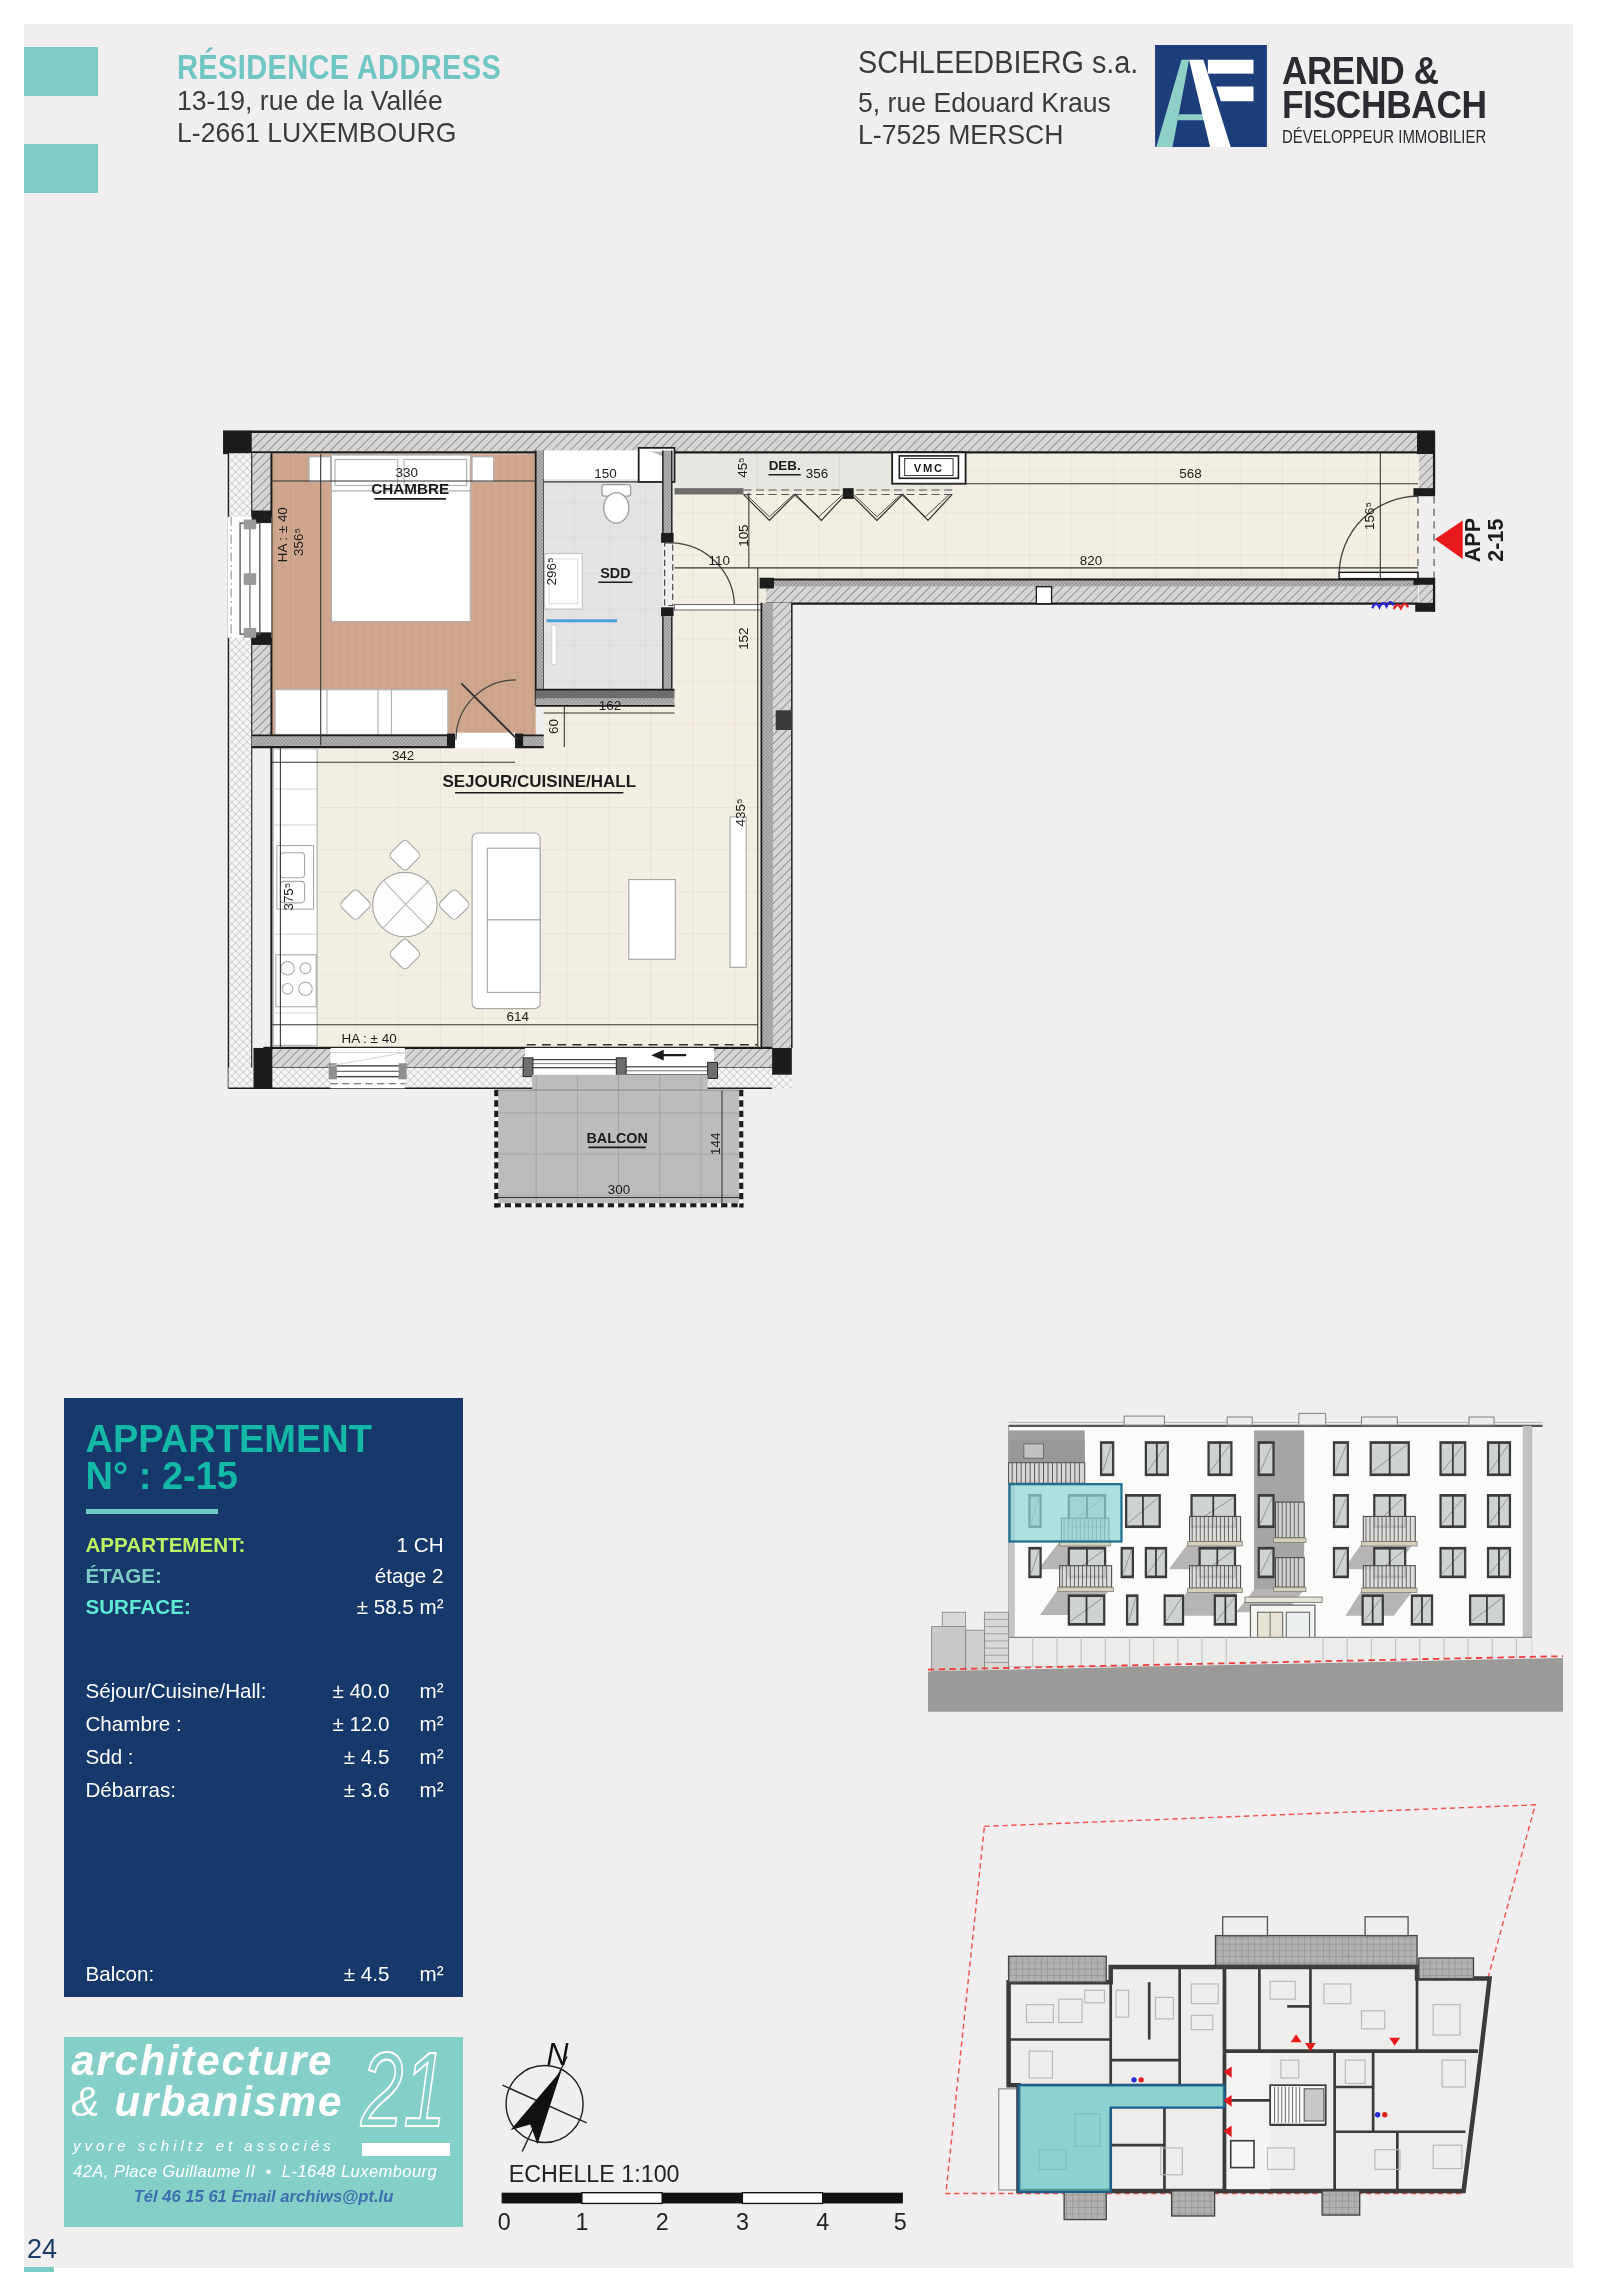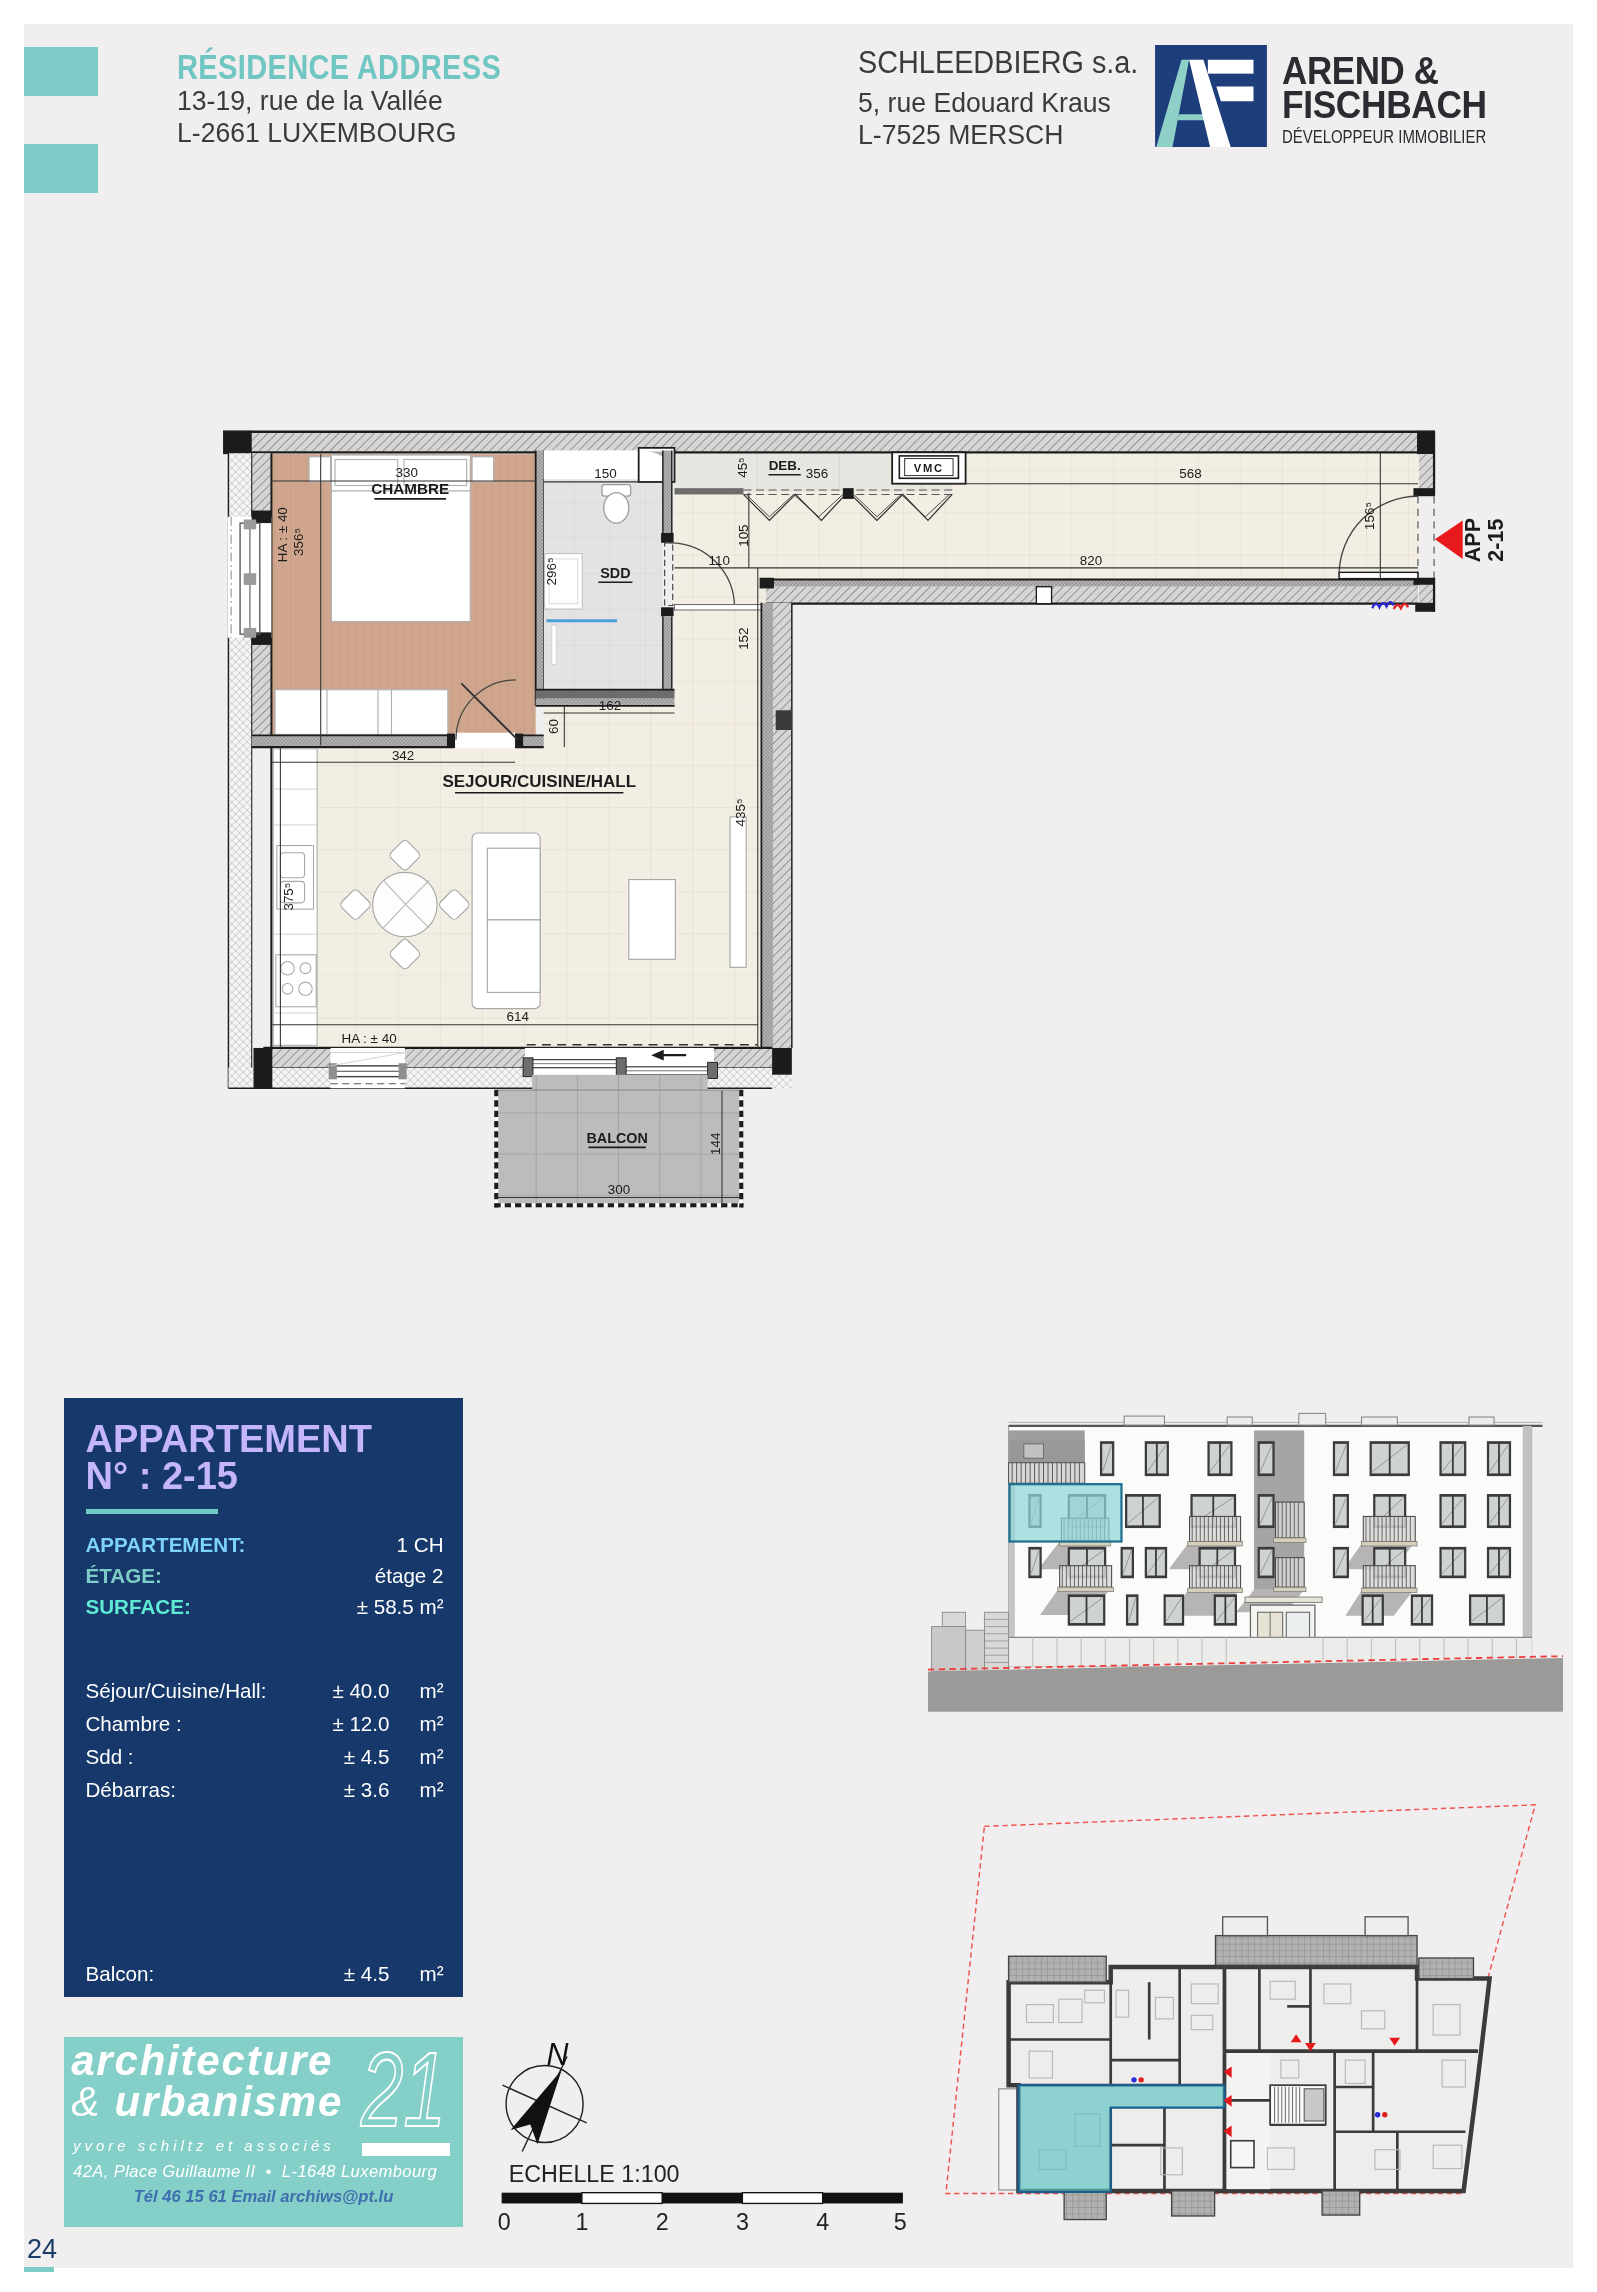--- a/index.html
+++ b/index.html
@@ -35,26 +35,26 @@
     <polygon points="68.5,46.5 110,46.5 110,63 73.5,63" fill="#ffffff"></polygon>
   </svg>
 
   <div class="abs" style="left:1282px;top:50px;font-size:38px;font-weight:bold;color:#2b2b31;letter-spacing:-0.4px;transform:scaleX(0.92);transform-origin:0 0;">AREND &amp;</div>
   <div class="abs" style="left:1282px;top:84px;font-size:38px;font-weight:bold;color:#2b2b31;letter-spacing:-0.4px;transform:scaleX(0.93);transform-origin:0 0;">FISCHBACH</div>
 
   <div class="abs" style="left:1282px;top:127px;font-size:18px;color:#2b2b31;letter-spacing:0px;transform:scaleX(0.83);transform-origin:0 0;">DÉVELOPPEUR IMMOBILIER</div>
 
   <div class="abs" style="left:64px;top:1398px;width:399px;height:599px;background:#16386a;color:#fff;">
 
-    <div class="abs" style="left:21.5px;top:23px;font-size:38px;font-weight:bold;line-height:37px;color:#c4b5fd;">APPARTEMENT<br>N° : 2-15</div>
+    <div class="abs" style="left:21.5px;top:23px;font-size:38px;font-weight:bold;line-height:37px;color:#14b8a6;">APPARTEMENT<br>N° : 2-15</div>
 
     <div class="abs" style="left:21.5px;top:111px;width:132px;height:5.4px;background:#6fc9c4;"></div>
 
     <div class="abs" style="left:21.5px;top:131px;width:358px;font-size:20.6px;line-height:31px;">
-      <div><span style="color:#7dd3fc;font-weight:bold;">APPARTEMENT:</span><span style="float:right;">1 CH</span></div>
+      <div><span style="color:#bef264;font-weight:bold;">APPARTEMENT:</span><span style="float:right;">1 CH</span></div>
       <div><span style="color:#7fcdc8;font-weight:bold;">ÉTAGE:</span><span style="float:right;">étage 2</span></div>
       <div><span style="color:#5eead4;font-weight:bold;">SURFACE:</span><span style="float:right;text-align:center;">± 58.5 m²</span></div>
     </div>
 
     <div class="abs" style="left:21.5px;top:276px;width:358px;font-size:20.6px;line-height:33px;">
       <div>Séjour/Cuisine/Hall:<span style="float:right;">m²</span><span style="position:absolute;right:54px;">± 40.0</span></div>
       <div>Chambre :<span style="float:right;">m²</span><span style="position:absolute;right:54px;top:33px;">± 12.0</span></div>
       <div>Sdd :<span style="float:right;">m²</span><span style="position:absolute;right:54px;top:66px;">± 4.5</span></div>
       <div>Débarras:<span style="float:right;">m²</span><span style="position:absolute;right:54px;top:99px;">± 3.6</span></div>
     </div>

